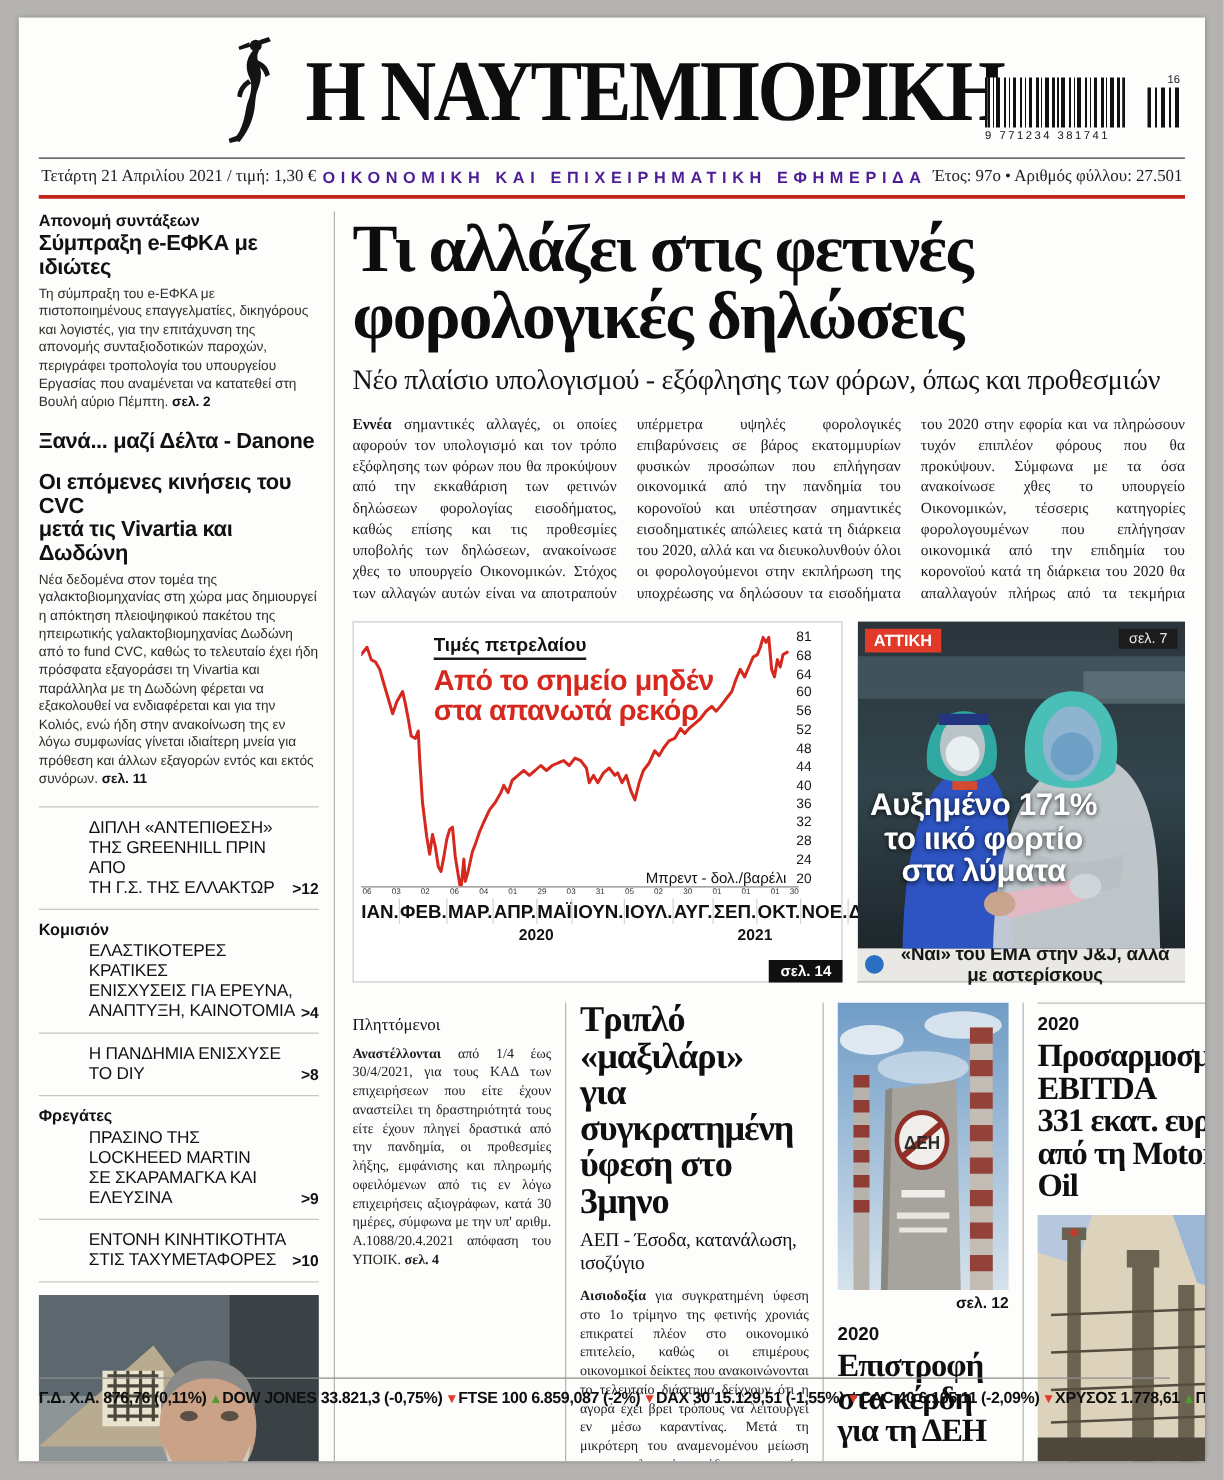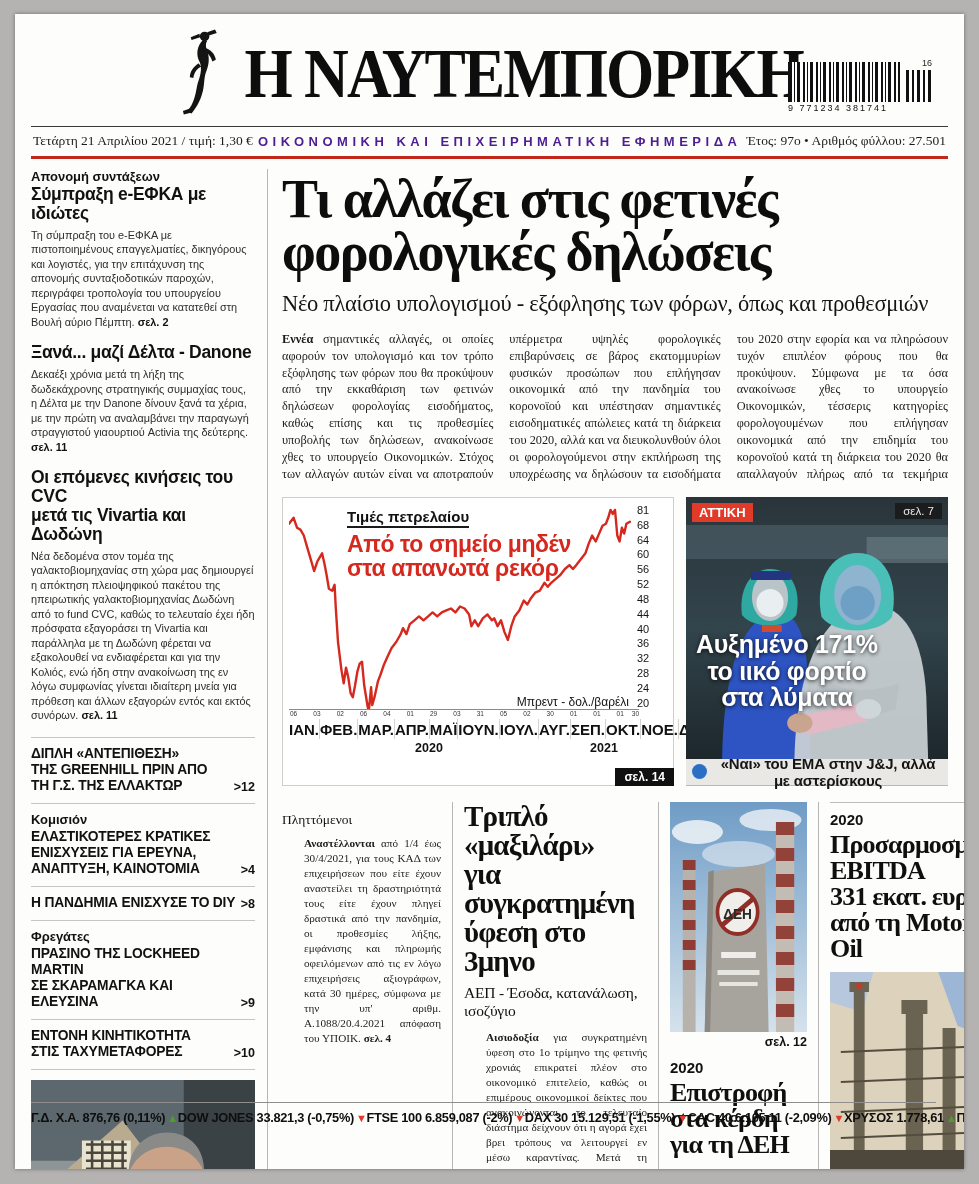--- a/index.html
+++ b/index.html
@@ -6,21 +6,21 @@
   html,body { width: 979px; height: 1184px; }
   body { background:#b4b3b1; font-family:"Liberation Sans",sans-serif; color:#111; }
   .page { position:relative; margin:14px 15px; height:1155px; background:#fdfdfc; overflow:hidden; padding:0 16px; box-shadow:0 0 4px rgba(0,0,0,.4); }
   .preline { white-space:pre-line; }
 
   
   .masthead { position:relative; height:112px; display:flex; align-items:center; justify-content:center; gap:16px; padding-top:8px; }
   .hermes { width:52px; height:92px; flex:0 0 auto; margin-top:-4px; }
   .mast-title { font-family:"Liberation Serif",serif; font-weight:900; font-size:62px; letter-spacing:-2px; transform:scaleY(1.12); color:#0d0d0d; white-space:nowrap; }
   .barcode-wrap { position:absolute; right:2px; top:48px; width:158px; }
-  .barcode-row { display:flex; align-items:flex-end; gap:6px; }
+  .barcode-row { display:flex; align-items:flex-end; gap:18px; }
   .bc-main { width:112px; height:40px; background:repeating-linear-gradient(90deg,#111 0 2px,#fff 2px 4px,#111 4px 5px,#fff 5px 7px,#111 7px 10px,#fff 10px 13px); border-left:2px solid #111; border-right:2px solid #111; }
   .bc-addon { width:26px; height:32px; background:repeating-linear-gradient(90deg,#111 0 3px,#fff 3px 6px,#111 6px 8px,#fff 8px 11px); position:relative; }
   .bc-issue { position:absolute; top:-12px; right:0; font-size:9px; color:#222; }
   .bc-num { font-size:9px; letter-spacing:2px; color:#111; margin-top:1px; }
 
   
   .dateline { display:flex; align-items:center; justify-content:space-between; border-top:1px solid #3a3a3a; border-bottom:3px solid #c2281a; padding:6px 2px 7px; }
   .dl-left,.dl-right { font-family:"Liberation Serif",serif; font-size:13.5px; color:#1c1c1c; }
   .dl-center { font-weight:700; font-size:13px; letter-spacing:4.5px; color:#4c1d95; }
 
@@ -32,21 +32,21 @@
   
   .sb-art { margin-bottom:14px; }
   .sb-kicker { font-weight:700; font-size:13px; margin-bottom:1px; }
   .sb-title { font-weight:700; font-size:17.5px; line-height:1.08; letter-spacing:-0.3px; margin-bottom:5px; }
   .sb-body { font-size:10.9px; line-height:1.33; color:#2e2d2b; text-align:left; }
   .sb-body b { color:#111; }
   .sb-briefs { border-top:1px solid #c6c5c3; margin-top:4px; }
   .brief { border-bottom:1px solid #c6c5c3; padding:8px 0 9px; }
   .brief-kicker { font-weight:700; font-size:13px; margin-bottom:2px; }
   .brief-row { display:flex; align-items:flex-end; }
-  .brief-title { font-weight:700; font-size:13.8px; line-height:1.16; letter-spacing:-0.2px; flex:1; }
+  .brief-title { font-weight:400; font-size:13.8px; line-height:1.16; letter-spacing:-0.2px; flex:1;margin-left:40px; }
   .brief-page { font-weight:700; font-size:12.5px; margin-left:4px; }
   .sb-photo { width:100%; height:212px; display:block; margin-top:10px; }
 
   
   .headline { font-family:"Liberation Serif",serif; font-weight:900; font-size:54px; line-height:0.98; letter-spacing:-1.5px; color:#0d0d0d; margin:4px 0 12px; }
   .deck { font-family:"Liberation Serif",serif; font-size:22.5px; letter-spacing:-0.3px; color:#151515; margin-bottom:14px; }
   .lead-body { column-count:3; column-gap:16px; font-family:"Liberation Serif",serif; font-size:12.3px; line-height:1.37; text-align:justify; color:#1b1b1b; height:152px; overflow:hidden; }
   .lead-word { font-weight:700; }
   .pageref { font-weight:700; }
 
@@ -80,21 +80,21 @@
 
   
   .botrow { display:grid; grid-template-columns:170px 206px 160px 1fr; margin-top:16px; }
   .botcol { padding:0 11px; }
   .botcol:first-child { padding-left:0; }
   .botcol + .botcol { border-left:1px solid #b7b6b4; }
   .bot-title { font-family:"Liberation Serif",serif; font-weight:700; font-size:26px; line-height:1.0; letter-spacing:-0.8px; color:#0f0f0f; }
   .bot-title.lg { font-size:29px; }
   .bot-kicker { font-family:"Liberation Serif",serif; font-size:13.5px; margin:10px 0 8px; }
   .bot-subhead { font-family:"Liberation Serif",serif; font-size:15.5px; letter-spacing:-0.2px; margin:8px 0 10px; }
-  .bot-body { font-family:"Liberation Serif",serif; font-size:11.2px; line-height:1.34; text-align:justify; color:#1d1d1c;margin-left:22px; }
+  .bot-body { font-family:"Liberation Serif",serif; font-size:11.2px; line-height:1.34; text-align:justify; color:#1d1d1c; }
   .bot-body .lead-word { font-weight:700; }
   .photo-pg { text-align:right; font-weight:700; font-size:12.5px; margin-top:3px; }
   .y2020 { font-weight:700; font-size:15px; margin:10px 0 4px; }
   .col4-rule { border-top:1px solid #bdbcba; margin-bottom:8px; }
   .dei-img,.moil-img { width:100%; display:block; }
   .dei-img { height:230px; }
   .moil-img { height:198px; margin-top:10px; }
 
   
   .ticker { position:absolute; left:16px; right:28px; bottom:44px; border-top:1px solid #8f8e8c; padding-top:7px; display:flex; justify-content:space-between; white-space:nowrap; }
@@ -143,21 +143,20 @@
     <div class="sidebar">
 
       <div class="sb-art">
         <div class="sb-kicker">Απονομή συντάξεων</div>
         <div class="sb-title">Σύμπραξη e-ΕΦΚΑ με ιδιώτες</div>
         <div class="sb-body"><span>Τη σύμπραξη του e-ΕΦΚΑ με πιστοποιημένους επαγγελματίες, δικηγόρους και λογιστές, για την επιτάχυνση της απονομής συνταξιοδοτικών παροχών, περιγράφει τροπολογία του υπουργείου Εργασίας που αναμένεται να κατατεθεί στη Βουλή αύριο Πέμπτη.</span> <b>σελ. 2</b></div>
       </div>
 
       <div class="sb-art">
         <div class="sb-title">Ξανά... μαζί Δέλτα - Danone</div>
-        <div class="sb-body"><span>Δεκαέξι χρόνια μετά τη λήξη της δωδεκάχρονης στρατηγικής συμμαχίας τους, η Δέλτα με την Danone δίνουν ξανά τα χέρια, με την πρώτη να αναλαμβάνει την παραγωγή στραγγιστού γιαουρτιού Activia της δεύτερης.</span> <b>σελ. 11</b></div>
       </div>
 
       <div class="sb-art">
         <div class="sb-title preline">Οι επόμενες κινήσεις του CVC
 μετά τις Vivartia και Δωδώνη</div>
         <div class="sb-body"><span>Νέα δεδομένα στον τομέα της γαλακτοβιομηχανίας στη χώρα μας δημιουργεί η απόκτηση πλειοψηφικού πακέτου της ηπειρωτικής γαλακτοβιομηχανίας Δωδώνη από το fund CVC, καθώς το τελευταίο έχει ήδη πρόσφατα εξαγοράσει τη Vivartia και παράλληλα με τη Δωδώνη φέρεται να εξακολουθεί να ενδιαφέρεται και για την Κολιός, ενώ ήδη στην ανακοίνωση της εν λόγω συμφωνίας γίνεται ιδιαίτερη μνεία για πρόθεση και άλλων εξαγορών εντός και εκτός συνόρων.</span> <b>σελ. 11</b></div>
       </div>
 
       <div class="sb-briefs">
           <div class="brief">

